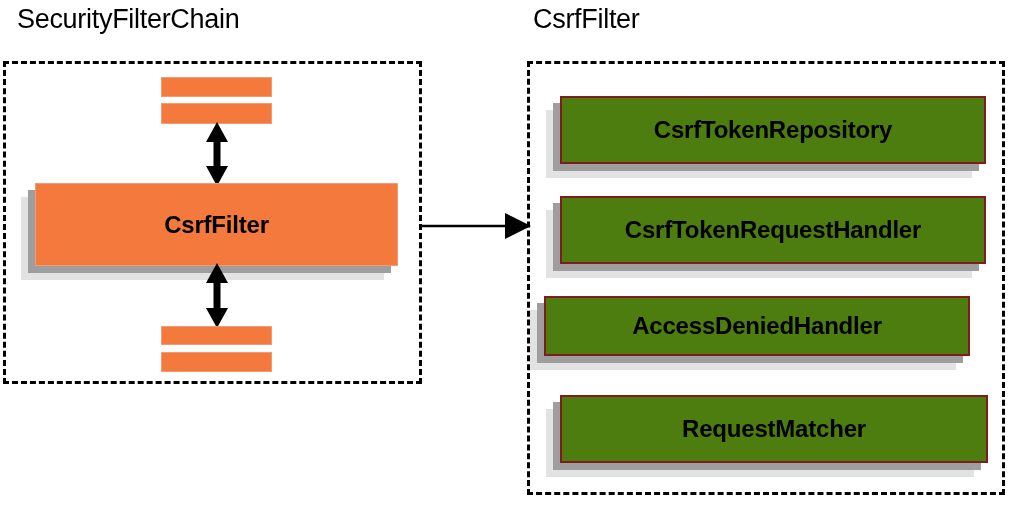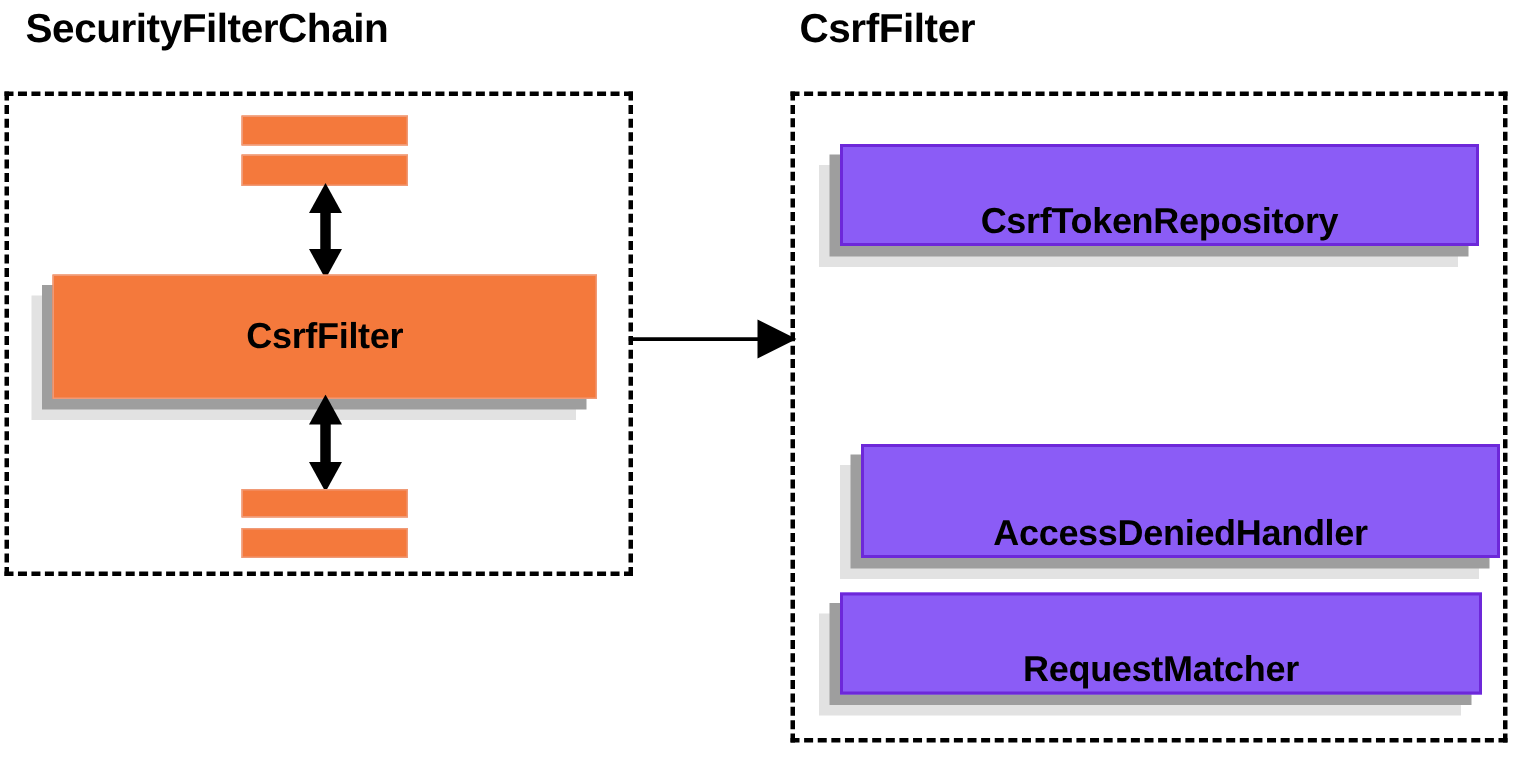--- a/index.html
+++ b/index.html
@@ -18,21 +18,21 @@
     position: absolute;
     left: 0; top: 0;
     width: 1010px;
     height: 505px;
   }
 
   
   .panel-title {
     position: absolute;
     font-size: 27px;
-    font-weight: bold;
+    font-weight: normal;
     color: #000000;
     letter-spacing: -0.3px;
     white-space: nowrap;
     line-height: 1;
   }
   #title-left  { left: 17px;  top: 6px; }
   #title-right { left: 533px; top: 6px; }
 
   
   .dashed-box {
@@ -77,23 +77,22 @@
     white-space: nowrap;
   }
 
   
   .stack.orange .face {
     background: #f4793c;
     border: 1px solid #f09a76;
   }
   
   .stack.blue .face {
-    background: #8b5cf6;
-    border: 2px solid #6d28d9;
-    align-items: flex-end;
+    background: #4d7c0f;
+    border: 2px solid #7f1d1d;
   }
 
   
   .bar {
     position: absolute;
     background: #f4793c;
     border: 1px solid #f09a76;
     box-sizing: border-box;
   }
 
@@ -113,21 +112,21 @@
 
   #box-csrffilter { left: 35px; top: 183px; width: 363px; height: 83px; }
 
   #arrow-up-dbl   { left: 203px; top: 122px; width: 28px; height: 64px; }
   #arrow-down-dbl { left: 203px; top: 263px; width: 28px; height: 65px; }
   #arrow-link     { left: 419px; top: 212px; width: 112px; height: 28px; }
 
   
   #box-blue-0 { left: 560px; top: 96px;  width: 426px; height: 68px; }
   #box-blue-1 { left: 560px; top: 196px; width: 426px; height: 68px; }
-  #box-blue-2 { left: 574px; top: 296px; width: 426px; height: 76px; }
+  #box-blue-2 { left: 544px; top: 296px; width: 426px; height: 60px; }
   #box-blue-3 { left: 560px; top: 395px; width: 428px; height: 68px; }
 </style>
 </head>
 <body>
 
 <div class="canvas">
 
   <div class="panel-title" id="title-left">SecurityFilterChain</div>
 
   <div class="panel-title" id="title-right">CsrfFilter</div>
@@ -174,20 +173,27 @@
   <div class="dashed-box" id="panel-right"></div>
 
   <div class="stack blue" id="box-blue-0">
     <div class="shade-far"></div>
     <div class="shade-near"></div>
     <div class="face">
       <span class="face-label">CsrfTokenRepository</span>
     </div>
   </div>
 
+  <div class="stack blue" id="box-blue-1">
+    <div class="shade-far"></div>
+    <div class="shade-near"></div>
+    <div class="face">
+      <span class="face-label">CsrfTokenRequestHandler</span>
+    </div>
+  </div>
 
   <div class="stack blue" id="box-blue-2">
     <div class="shade-far"></div>
     <div class="shade-near"></div>
     <div class="face">
       <span class="face-label">AccessDeniedHandler</span>
     </div>
   </div>
 
   <div class="stack blue" id="box-blue-3">

